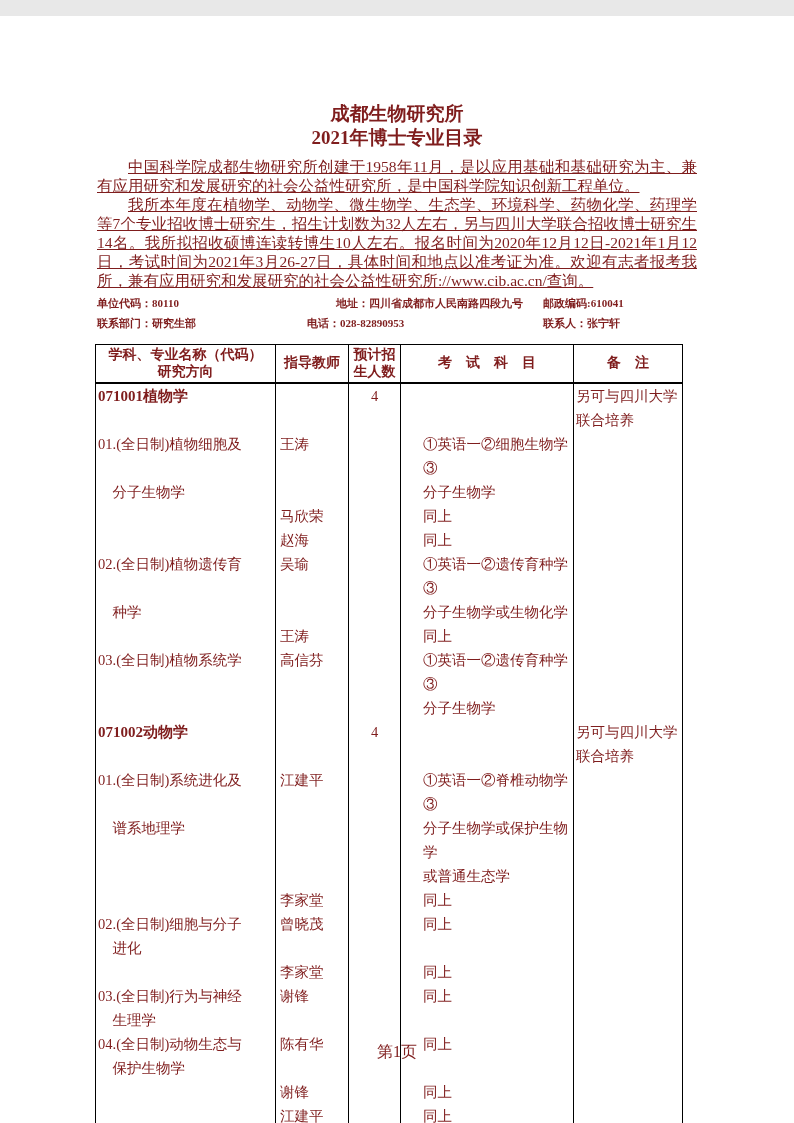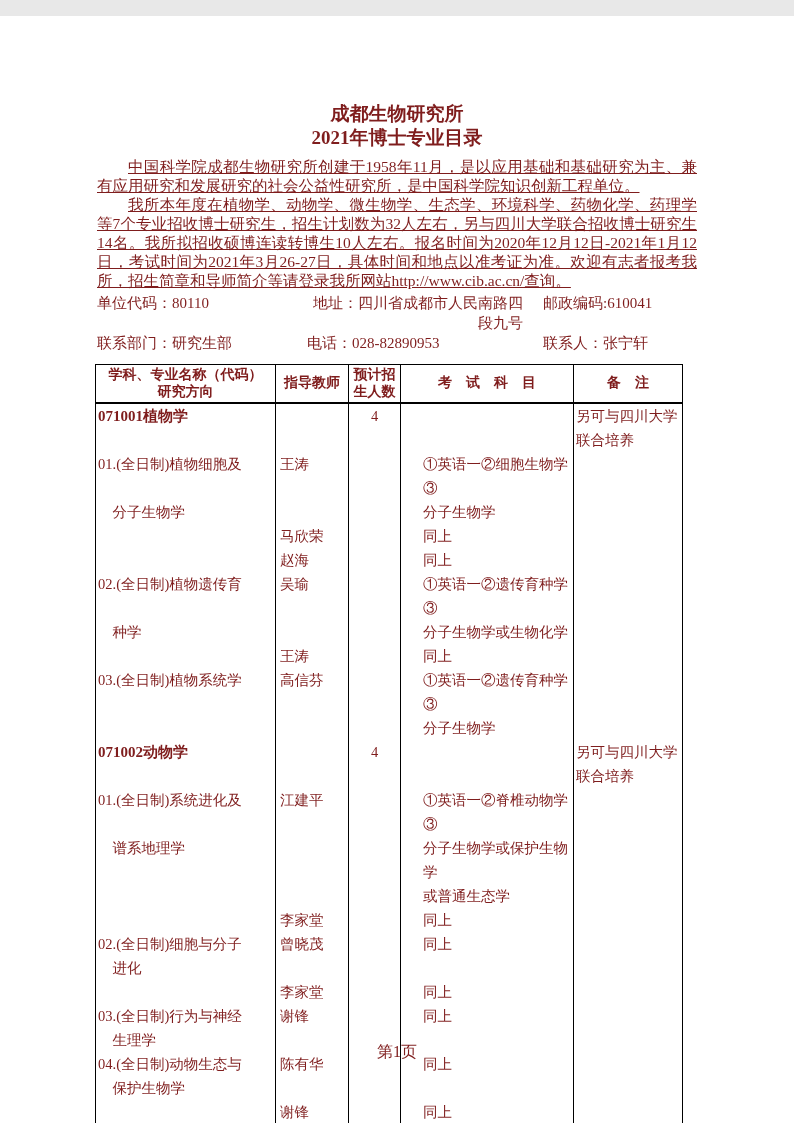--- a/index.html
+++ b/index.html
@@ -8,21 +8,21 @@
     margin:16px auto;color:#7f1d1d;
     font-family:"Liberation Serif","DejaVu Serif",serif;
     overflow:hidden;
   }
   .titles{padding-top:86px;text-align:center;font-weight:bold;font-size:19px;line-height:24px;}
   .intro-block{margin:7px 97px 0 97px;width:600px;}
   .intro-block p{margin:0;font-size:15.5px;line-height:19px;text-align:justify;text-indent:2em;text-decoration:underline;}
   .contact{
     margin-left:97px;width:612px;margin-top:3px;
     display:grid;grid-template-columns:210px 236px 1fr;
-    font-weight:normal;font-size:15px;line-height:20px;
+    font-weight:bold;font-size:11px;line-height:20px;
   }
   .contact .addr{max-width:216px;text-align:right;}
   .prog-table{
     border-collapse:collapse;table-layout:fixed;
     margin:11px 0 0 95px;width:587px;
     border:1.5px solid #000;
     font-family:Liberation Serif, serif;
   }
   .prog-table col.c1{width:180px;}
   .prog-table col.c2{width:73px;}
@@ -52,21 +52,21 @@
 
 <div class="page">
 
   <div class="titles">
     <div>成都生物研究所</div>
     <div>2021年博士专业目录</div>
   </div>
 
   <div class="intro-block">
     <p>中国科学院成都生物研究所创建于1958年11月，是以应用基础和基础研究为主、兼有应用研究和发展研究的社会公益性研究所，是中国科学院知识创新工程单位。</p>
-    <p>我所本年度在植物学、动物学、微生物学、生态学、环境科学、药物化学、药理学等7个专业招收博士研究生，招生计划数为32人左右，另与四川大学联合招收博士研究生14名。我所拟招收硕博连读转博生10人左右。报名时间为2020年12月12日-2021年1月12日，考试时间为2021年3月26-27日，具体时间和地点以准考证为准。欢迎有志者报考我所，招生简章和导师简介等请登录我所网站http://www.cib.ac.cn/查询。</p>
+    <p>我所本年度在植物学、动物学、微生物学、生态学、环境科学、药物化学、药理学等7个专业招收博士研究生，招生计划数为32人左右，另与四川大学联合招收博士研究生14名。我所拟招收硕博连读转博生10人左右。报名时间为2020年12月12日-2021年1月12日，考试时间为2021年3月26-27日，具体时间和地点以准考证为准。欢迎有志者报考我所，兼有应用研究和发展研究的社会公益性研究所://www.cib.ac.cn/查询。</p>
   </div>
 
   <div class="contact">
     <div>单位代码：80110</div>
     <div class="addr">地址：四川省成都市人民南路四段九号</div>
     <div>邮政编码:610041</div>
     <div>联系部门：研究生部</div>
     <div>电话：028-82890953</div>
     <div>联系人：张宁轩</div>
   </div>

